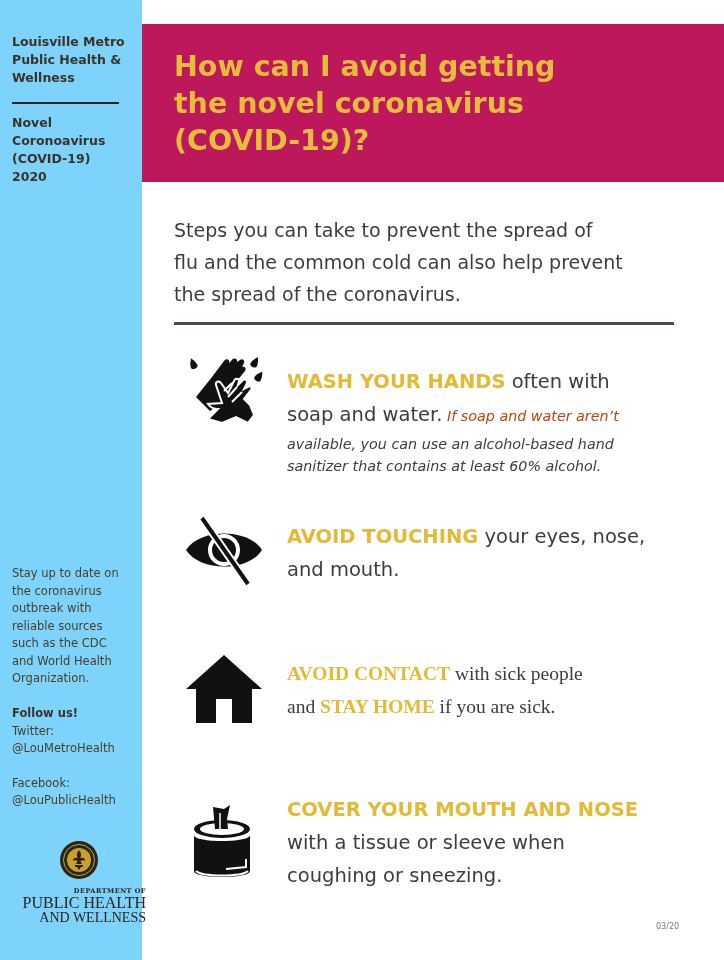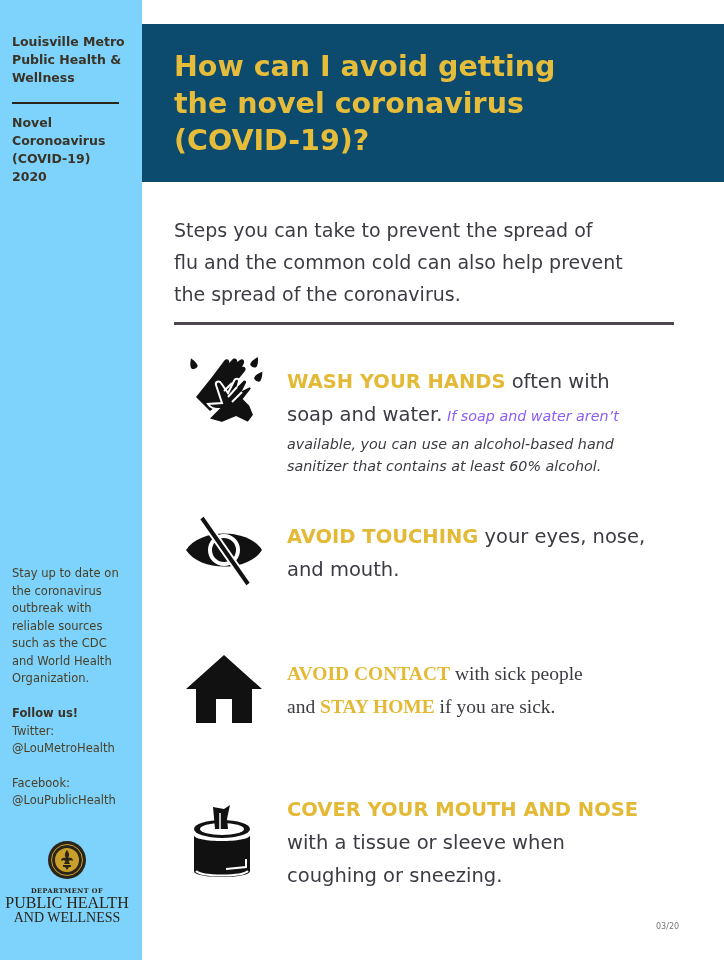--- a/index.html
+++ b/index.html
@@ -30,39 +30,39 @@
     font-size: 11.5px; line-height: 17.5px; color: #4a3f25;
   }
   .sb-info div { white-space: nowrap; }
   .sb-follow {
     position: absolute; left: 12px; top: 705px; width: 128px;
     font-size: 11.5px; line-height: 17.5px; color: #4a3f25;
   }
   .sb-follow .bold { font-weight: bold; color: #3a3326; }
   .sb-follow .gap { height: 17px; }
   .sb-logo {
-    position: absolute; left: 0; top: 840px; width: 134px; text-align: center;
+    position: absolute; left: 12px; top: 840px; width: 134px; text-align: right;
   }
   .seal { width: 40px; height: 40px; margin: 0 auto; display: block; }
   .dept-small {
     font-family: "DejaVu Serif", "Liberation Serif", serif;
     font-size: 6.5px; font-weight: bold; letter-spacing: 0.5px; margin-top: 7px; color: #2b2418;
   }
   .dept-big {
     font-family: "Liberation Serif", "DejaVu Serif", serif;
     font-size: 16px; line-height: 15px; color: #2b2418;
   }
   .dept-big2 {
     font-family: "Liberation Serif", "DejaVu Serif", serif;
     font-size: 14px; line-height: 15px; color: #2b2418;
   }
 
   .header {
     position: absolute; left: 142px; top: 24px; width: 582px; height: 158px;
-    background: #0c4a6e;
+    background: #be185d;
   }
   .header-title {
     position: absolute; left: 32px; top: 24px;
     color: #e6bd3a; font-weight: bold; font-size: 28.5px; line-height: 37px;
     font-family: "DejaVu Sans", sans-serif;
   }
   .header-title div { white-space: nowrap; }
 
   .intro {
     position: absolute; left: 174px; top: 214px; width: 520px;
@@ -75,21 +75,21 @@
 
   .tip { position: absolute; left: 174px; width: 540px; }
   .tip-icon { position: absolute; left: 8px; width: 84px; height: 84px; }
   .tip-text {
     position: absolute; left: 113px; width: 420px;
     font-size: 19.5px; line-height: 33px; color: #3b3b44;
   }
   .tip-text div { white-space: nowrap; }
   .hl { color: #e3b935; font-weight: bold; }
   .note {
-    font-style: italic; font-size: 14.3px; color: #8b5cf6;
+    font-style: italic; font-size: 14.3px; color: #c2410c;
   }
   .note-line { font-style: italic; font-size: 14.3px; line-height: 22px; color: #3b3b44; white-space: nowrap; }
 
   .page-num {
     position: absolute; left: 656px; top: 922px; font-size: 8px; color: #777;
   }
 </style>
 </head>
 <body>
 

